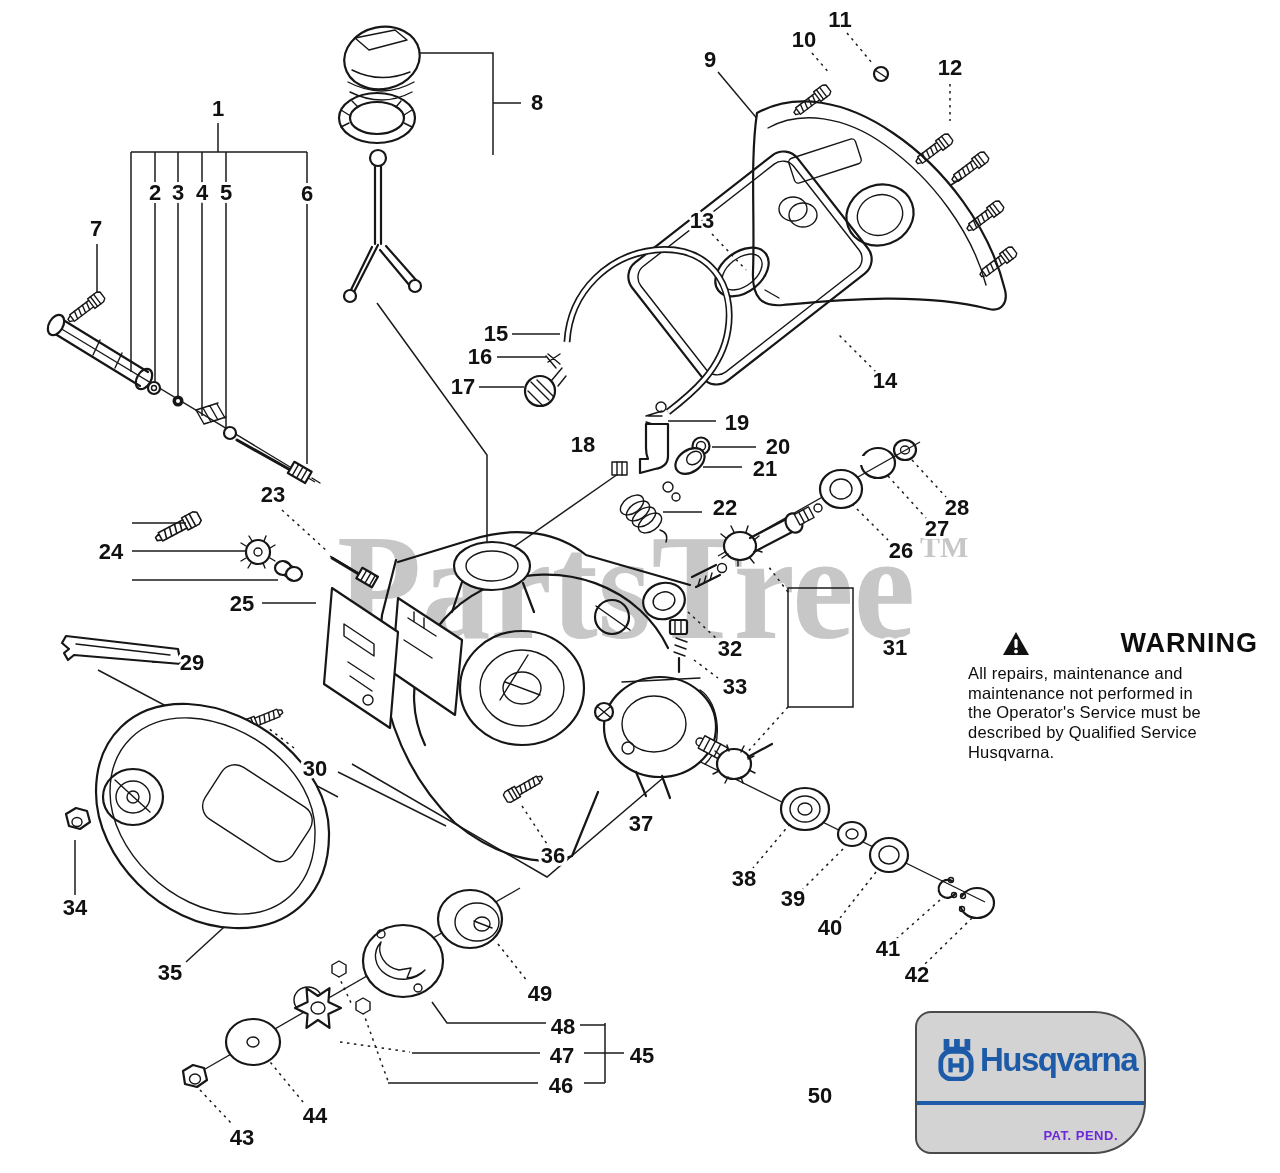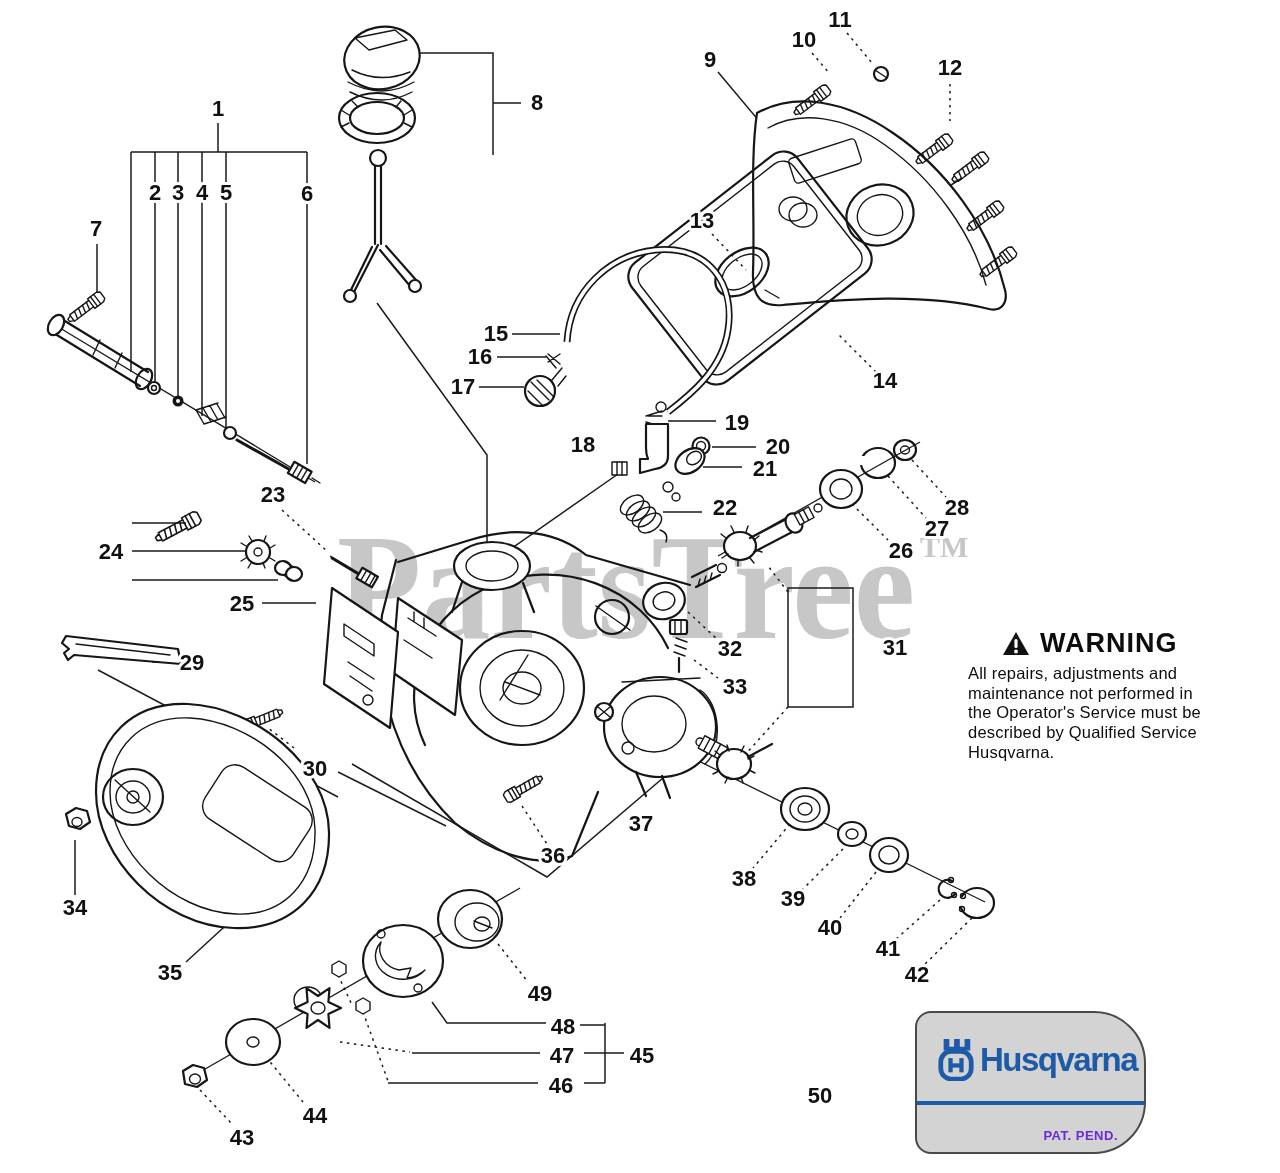--- a/index.html
+++ b/index.html
@@ -14,21 +14,21 @@
   .ln3{fill:none;stroke:#161616;stroke-width:3;stroke-linecap:round;}
   .fw{fill:#ffffff;}
   .ld{stroke:#1b1b1b;stroke-width:1.5;fill:none;}
   .dt{stroke-dasharray:2.5 4.5;}
   .ax{stroke:#1b1b1b;stroke-width:1.3;fill:none;}
   .lbl{font-family:"Liberation Sans",sans-serif;font-weight:bold;font-size:22px;fill:#111;
        text-anchor:middle;paint-order:stroke;stroke:#fff;stroke-width:6px;stroke-linejoin:round;}
   
   .warning{position:absolute;left:968px;top:628px;width:290px;color:#0d0d0d;}
   .wtitle{display:flex;align-items:center;gap:10px;margin-left:34px;
-          font-size:27px;font-weight:bold;letter-spacing:1px;}
+          font-size:27px;font-weight:bold;letter-spacing:1px;justify-content:space-between;}
   .wlines{margin-top:5px;font-size:16.5px;line-height:19.7px;letter-spacing:0.2px;}
   
   .badge{position:absolute;left:915px;top:1011px;width:231px;height:143px;background:#d3d3d3;
          border:2px solid #4a4a4a;border-radius:16px 52px 52px 16px;box-sizing:border-box;}
   .brow{display:flex;align-items:center;gap:5px;margin:26px 0 0 20px;}
   .bname{font-size:33px;font-weight:bold;color:#1d5aa7;letter-spacing:-1.5px;
          font-family:"Liberation Sans",sans-serif;}
   .brule{position:absolute;left:0;right:0;top:88px;height:4px;background:#1d5aa7;}
   .bpat{position:absolute;right:26px;bottom:9px;font-size:13px;font-weight:bold;
         color:#6d28d9;letter-spacing:0.5px;}
@@ -411,21 +411,21 @@
 <div class="warning">
   <div class="wtitle">
     <svg width="28" height="25" viewBox="0 0 28 25">
       <path d="M14,1 L27,24 H1 Z" fill="#111"></path>
       <rect x="12.4" y="8" width="3.2" height="9" rx="1.5" fill="#fff"></rect>
       <circle cx="14" cy="20.5" r="1.9" fill="#fff"></circle>
     </svg>
     <span>WARNING</span>
   </div>
   <div class="wlines">
-    <div>All repairs, adjustments and</div>
+    <div>All repairs, maintenance and</div>
     <div>maintenance not performed in</div>
     <div>the Operator's Service must be</div>
     <div>described by Qualified Service</div>
     <div>Husqvarna.</div>
   </div>
 </div>
 
 <div class="badge">
   <div class="brow">
     <svg width="38" height="42" viewBox="0 0 40 44">

